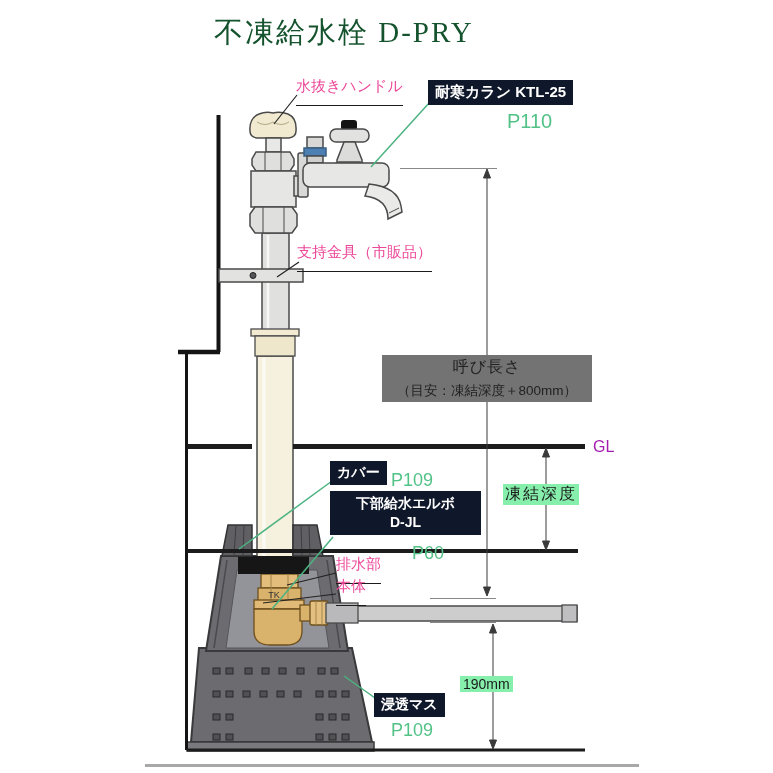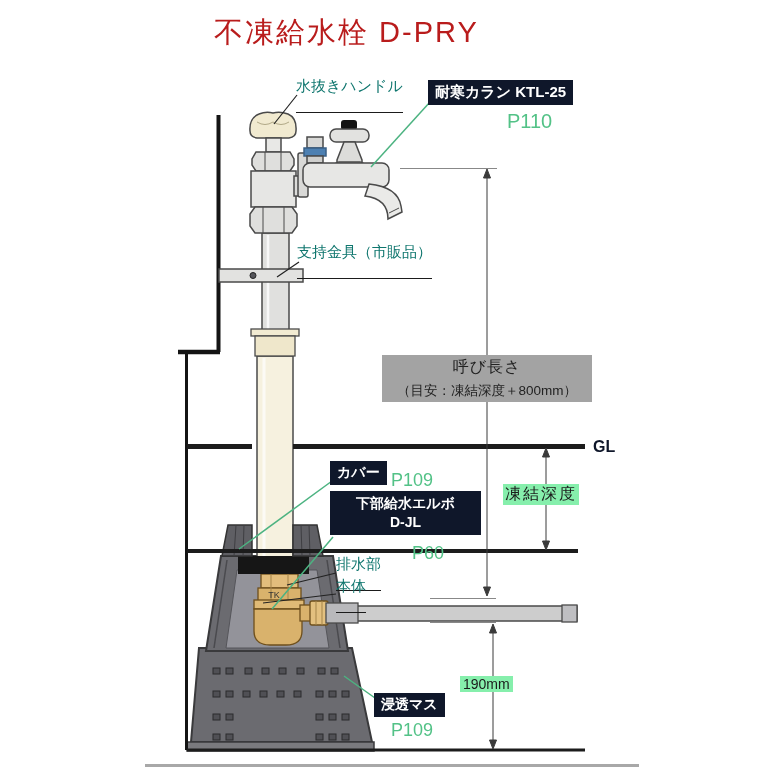--- a/index.html
+++ b/index.html
@@ -1,30 +1,30 @@
 <!DOCTYPE html>
 <html><head>
 <meta charset="utf-8">
 <style>
   html,body{margin:0;padding:0;background:#ffffff;}
   body{width:773px;height:773px;position:relative;overflow:hidden;
        font-family:"Liberation Sans","DejaVu Sans",sans-serif;color:#222;}
   .abs{position:absolute;}
-  .title{font-size:29px;letter-spacing:2px;color:#b91c1c;white-space:nowrap;}
-  .callout{font-size:15px;color:#0f766e;border-bottom:1.5px solid #1b1b1b;
-           padding-bottom:18px;line-height:1.15;white-space:nowrap;}
-  .plain{font-size:15px;color:#0f172a;white-space:nowrap;font-weight:bold;}
+  .title{font-size:29px;letter-spacing:2px;color:#14532d;white-space:nowrap;font-family:Liberation Serif, serif;}
+  .callout{font-size:15px;color:#ec4899;border-bottom:1.5px solid #1b1b1b;
+           padding-bottom:11px;line-height:1.15;white-space:nowrap;}
+  .plain{font-size:15px;color:#a21caf;white-space:nowrap;}
   .gtag{background:#0f172a;color:#ffffff;font-weight:bold;font-size:14px;
         padding:2px 7px 3px;line-height:1.35;white-space:nowrap;}
   .gtag.big{font-size:15px;}
   .gtag.center{text-align:center;}
   .pref{color:#53c287;font-size:18px;white-space:nowrap;margin-top:8px;}
   .pref.big{font-size:20px;}
   .dimtext{background:#86efac;white-space:nowrap;color:#1b1b1b;}
-  .nominal{width:210px;text-align:center;background:#a3a3a3;padding:2px 0;}
+  .nominal{width:210px;text-align:center;background:#737373;padding:2px 0;}
   .nominal .l1{font-size:16px;letter-spacing:1px;}
   .nominal .l2{font-size:13.5px;margin-top:4px;}
   .sep{background:#a8a8a8;}
   svg{position:absolute;left:0;top:0;}
 </style>
 </head>
 <body>
 
 <svg width="773" height="773" viewBox="0 0 773 773">
 

